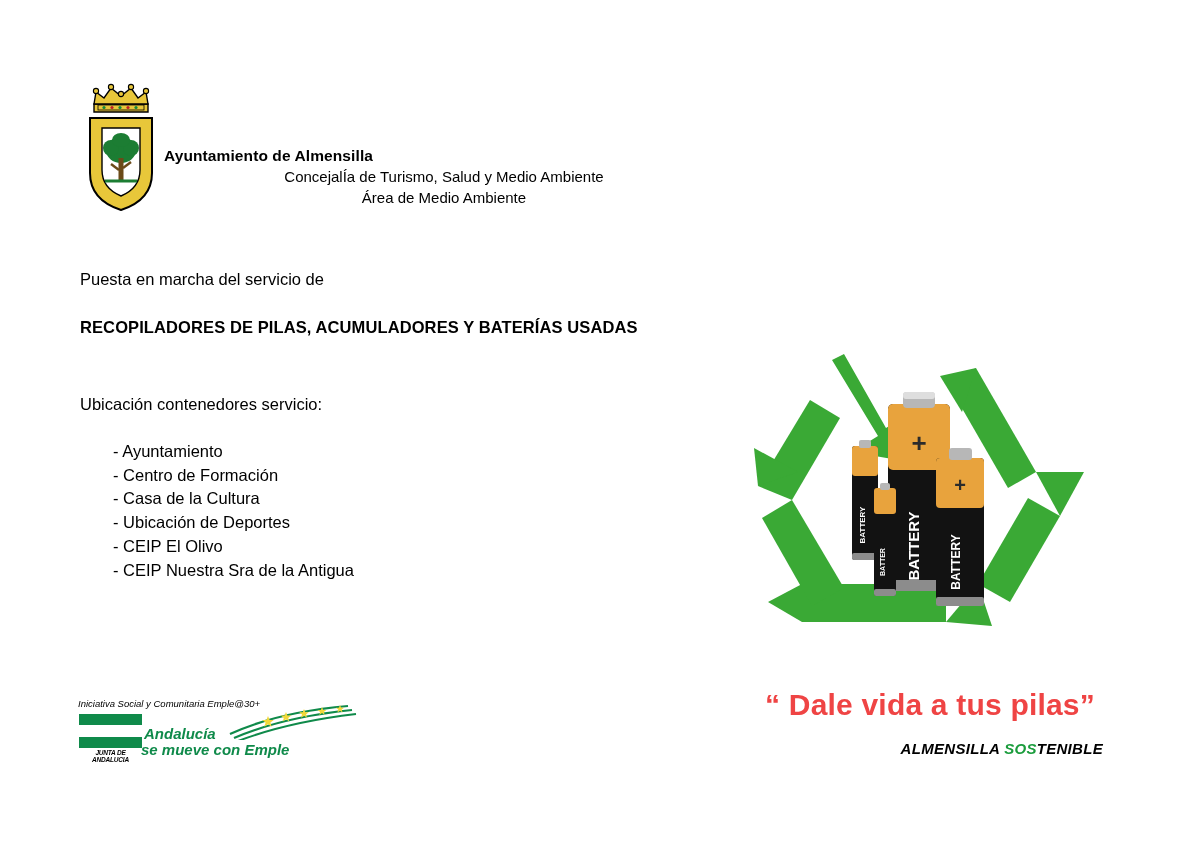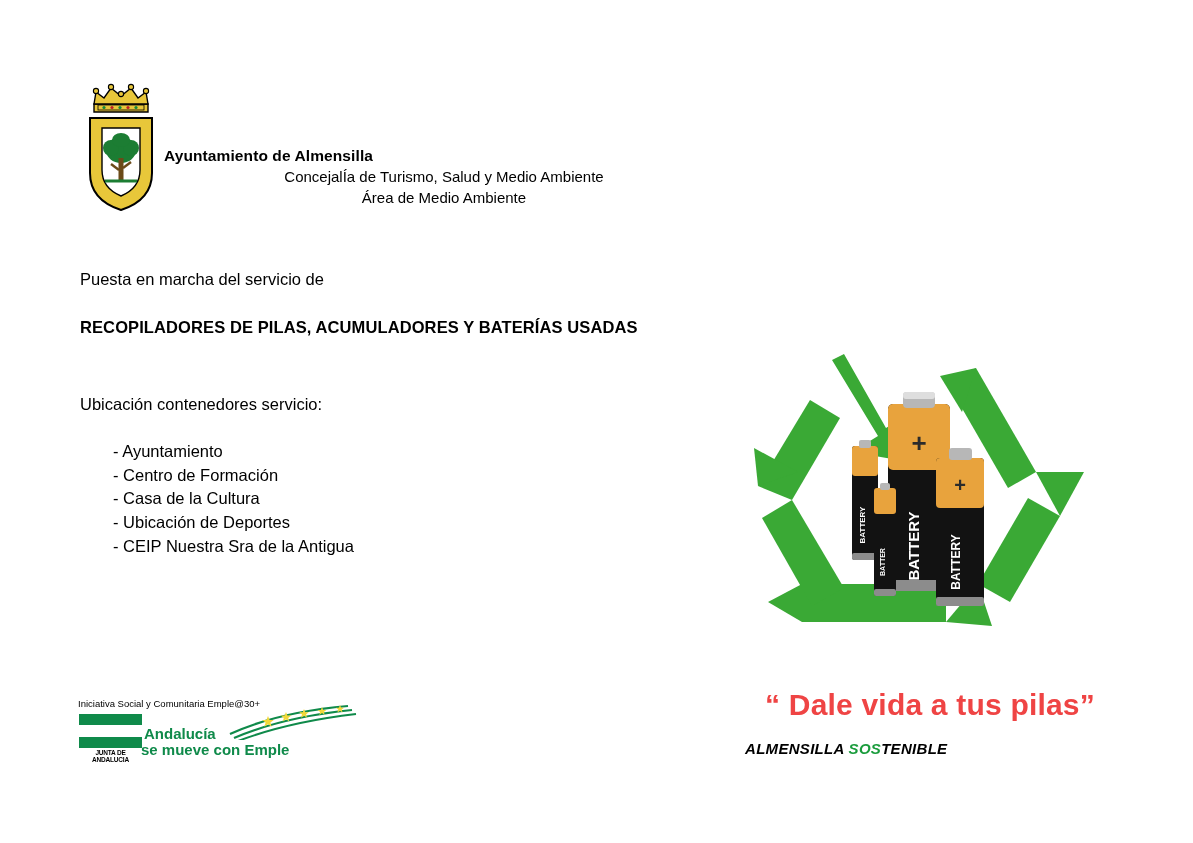--- a/index.html
+++ b/index.html
@@ -108,38 +108,39 @@
     font-size: 30px;
     font-weight: bold;
     color: #ef4444;
     letter-spacing: 0.2px;
   }
   #brand {
     position: absolute;
     left: 745px;
     top: 740px;
     width: 370px;
-    text-align: left;
+    text-align: right;
     padding-right: 12px;
     box-sizing: border-box;
     font-size: 15px;
     font-weight: bold;
     font-style: italic;
     letter-spacing: 0.3px;
   }
   #brand .green { color: #1a9c3c; }
   #brand .black { color: #000000; }
 
   
   #junta {
     position: absolute;
     left: 78px;
     top: 698px;
     width: 300px;
     height: 70px;
+    font-style: italic;
   }
   #junta-top-text {
     position: absolute;
     left: 0;
     top: 0;
     font-size: 9.5px;
     color: #000000;
     white-space: nowrap;
   }
   #junta-flag {
@@ -232,20 +233,21 @@
 
 <div id="intro">Puesta en marcha del servicio de</div>
 <div id="title">RECOPILADORES DE PILAS, ACUMULADORES Y BATERÍAS USADAS</div>
 <div id="ubicacion">Ubicación contenedores servicio:</div>
 
 <ul id="locations">
   <li>- Ayuntamiento</li>
   <li>- Centro de Formación</li>
   <li>- Casa de la Cultura</li>
   <li>- Ubicación de Deportes</li>
+  <li>- CEIP El Olivo</li>
   <li>- CEIP Nuestra Sra de la Antigua</li>
 </ul>
 
 <div id="graphic">
   <svg width="380" height="340" viewBox="0 0 380 340" xmlns="http://www.w3.org/2000/svg">
     <g fill="#3aa935">
 
       <path d="M92 20 L138 96 L112 112 L158 120 L168 74 L146 88 L104 14 Z"></path>
       <path d="M18 146 L70 60 L100 78 L52 160 Z"></path>
       <path d="M18 146 L14 108 L58 132 Z"></path>

